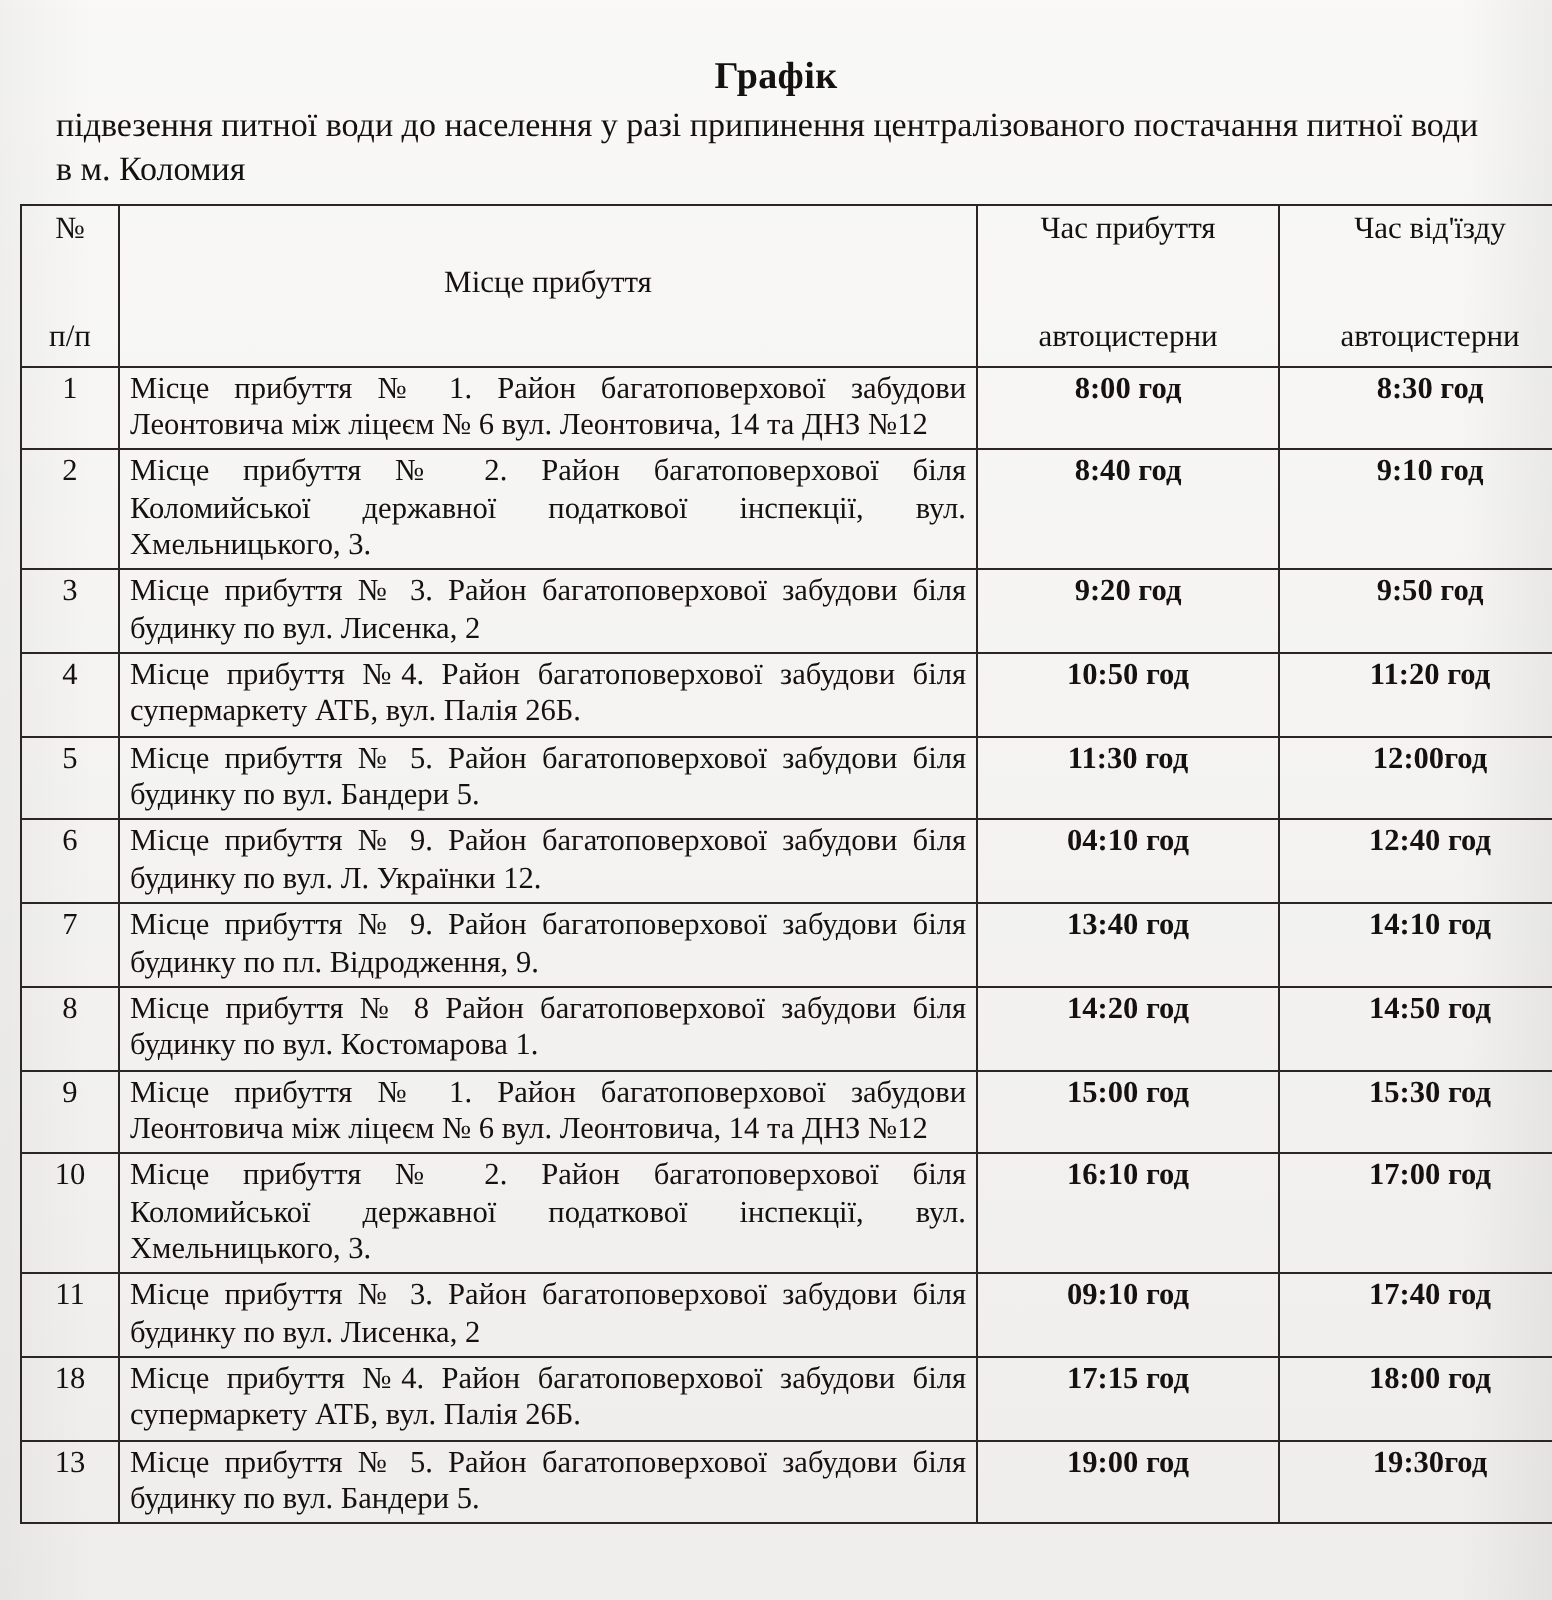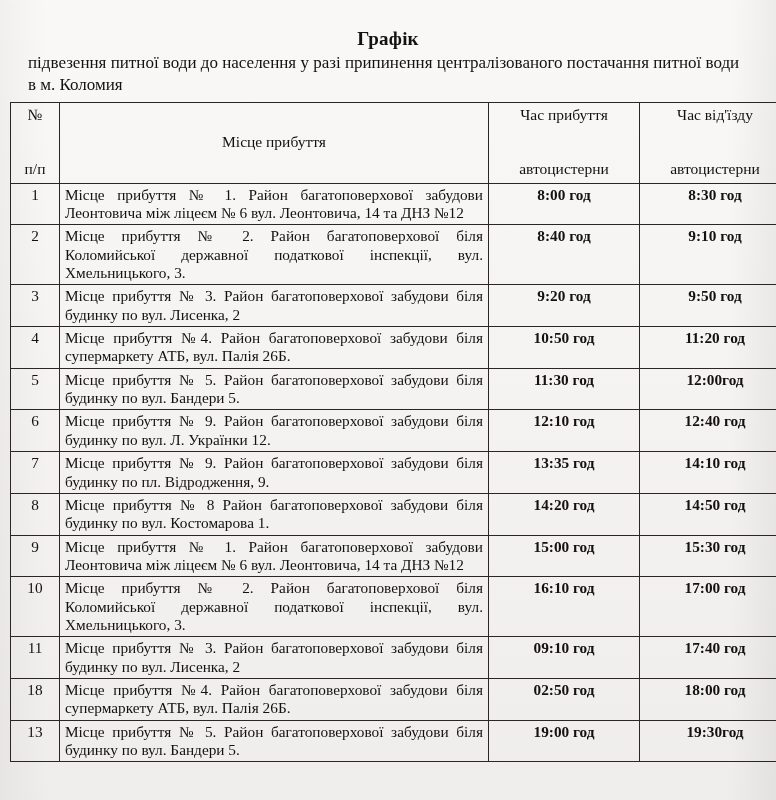--- a/index.html
+++ b/index.html
@@ -138,27 +138,27 @@
         </tr>
         <tr>
           <td class="num">5</td>
           <td class="place"><span class="lead">Місце прибуття № 5.</span><span> Район багатоповерхової забудови біля будинку по вул. Бандери 5.</span></td>
           <td class="time">11:30 год</td>
           <td class="time">12:00год</td>
         </tr>
         <tr>
           <td class="num">6</td>
           <td class="place"><span class="lead">Місце прибуття № 9.</span><span> Район багатоповерхової забудови біля будинку по вул. Л. Українки 12.</span></td>
-          <td class="time">12:10 год</td>
+          <td class="time">04:10 год</td>
           <td class="time">12:40 год</td>
         </tr>
         <tr>
           <td class="num">7</td>
           <td class="place"><span class="lead">Місце прибуття № 9.</span><span> Район багатоповерхової забудови біля будинку по пл. Відродження, 9.</span></td>
-          <td class="time">13:35 год</td>
+          <td class="time">13:40 год</td>
           <td class="time">14:10 год</td>
         </tr>
         <tr>
           <td class="num">8</td>
           <td class="place"><span class="lead">Місце прибуття № 8</span><span> Район багатоповерхової забудови біля будинку по вул. Костомарова 1.</span></td>
           <td class="time">14:20 год</td>
           <td class="time">14:50 год</td>
         </tr>
         <tr>
           <td class="num">9</td>
@@ -174,21 +174,21 @@
         </tr>
         <tr>
           <td class="num">11</td>
           <td class="place"><span class="lead">Місце прибуття № 3.</span><span> Район багатоповерхової забудови біля будинку по вул. Лисенка, 2</span></td>
           <td class="time">09:10 год</td>
           <td class="time">17:40 год</td>
         </tr>
         <tr>
           <td class="num">18</td>
           <td class="place"><span class="lead">Місце прибуття №4.</span><span> Район багатоповерхової забудови біля супермаркету АТБ, вул. Палія 26Б.</span></td>
-          <td class="time">02:50 год</td>
+          <td class="time">17:15 год</td>
           <td class="time">18:00 год</td>
         </tr>
         <tr>
           <td class="num">13</td>
           <td class="place"><span class="lead">Місце прибуття № 5.</span><span> Район багатоповерхової забудови біля будинку по вул. Бандери 5.</span></td>
           <td class="time">19:00 год</td>
           <td class="time">19:30год</td>
         </tr>
       </tbody>
   </table>

